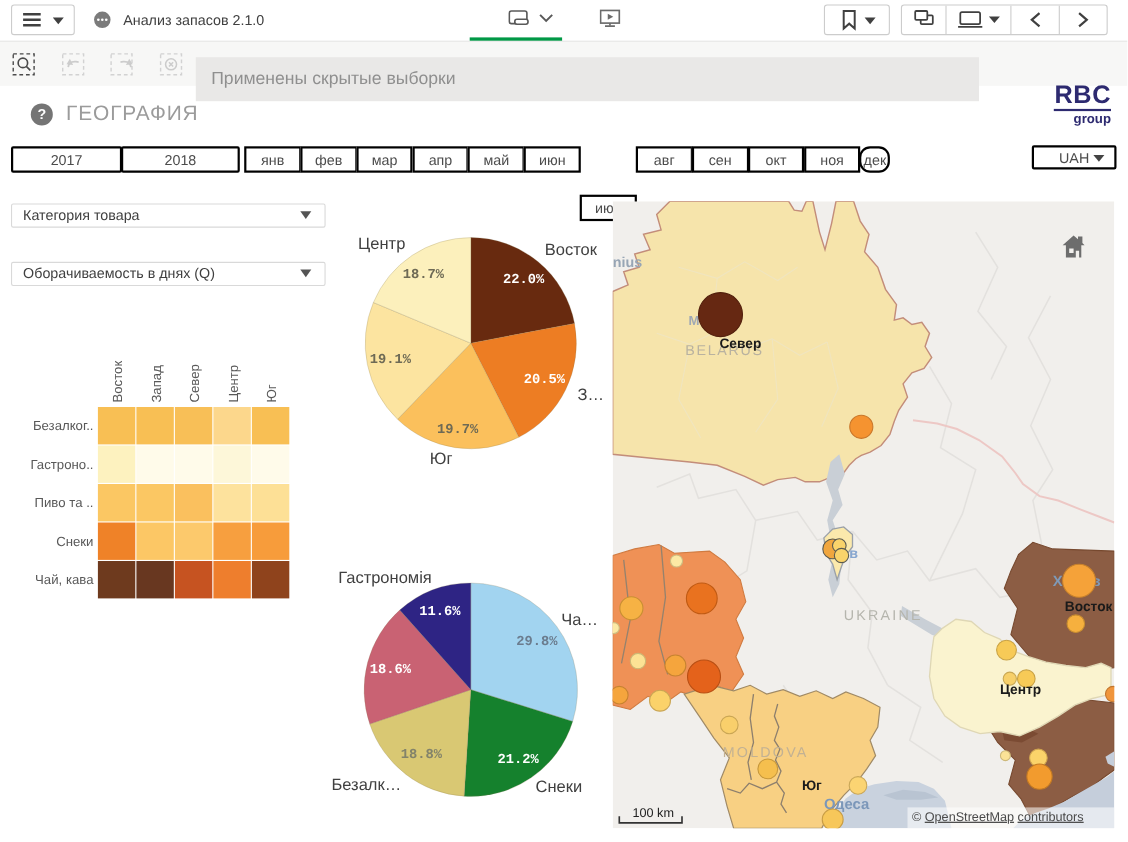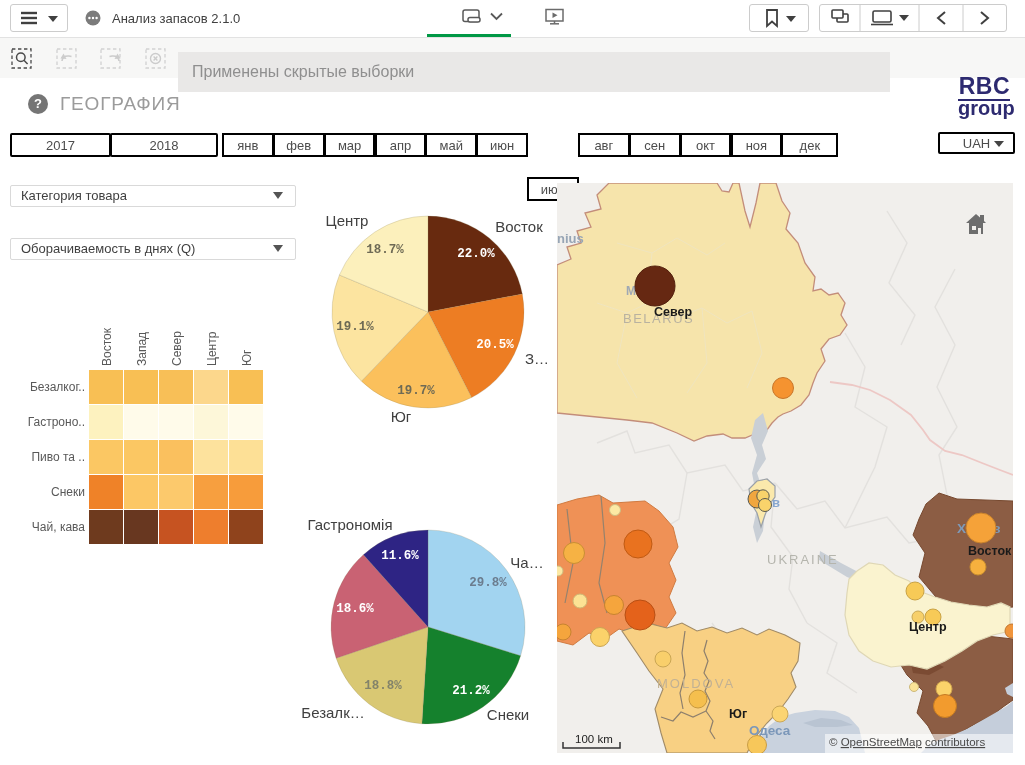--- a/index.html
+++ b/index.html
@@ -16,21 +16,21 @@
   #selbar { position:absolute; left:0; top:38px; width:1025px; height:40px; background:#f7f7f6; }
   #selmid { position:absolute; left:178px; top:52px; width:712px; height:40px; background:#e9e8e7; color:#8f8f8f; font-size:16px; line-height:40px; padding-left:14px; }
   #selright { position:absolute; left:890px; top:38px; width:135px; height:40px; background:#f5f5f4; border-left:1px solid #dcdcdc; }
   #selright span { position:absolute; left:60px; top:12px; font-size:14.5px; color:#404040; }
 
   
   #helpicon { position:absolute; left:28px; top:94px; width:20px; height:20px; border-radius:50%; background:#757575; color:#fff; text-align:center; font-size:13px; line-height:20px; font-weight:bold; }
   #title { position:absolute; left:60px; top:93px; font-size:19px; color:#9b9b9b; letter-spacing:0.8px; }
   #rbc { position:absolute; left:958px; top:76px; width:52px; text-align:right; color:#2d2a70; }
   #rbc .r1 { font-size:23px; font-weight:bold; line-height:21px; letter-spacing:0.5px; }
-  #rbc .r2 { border-top:2.5px solid #2d2a70; margin-top:2px; padding-top:0px; font-size:20px; font-weight:bold; line-height:14px; }
+  #rbc .r2 { border-top:2.5px solid #2d2a70; margin-top:2px; padding-top:0px; font-size:12px; font-weight:bold; line-height:14px; }
 
   
   .fbtn { position:absolute; height:24px; background:#fff; border:2px solid #000000; color:#4c4c4c; font-size:13px; text-align:center; line-height:22px; }
   .r2px { border-radius:2px; }
 
   
   .dd { position:absolute; left:10px; width:286px; height:22px; background:#fff; border:1px solid #d9d9d9; border-radius:2px; font-size:13px; color:#3f3f3f; line-height:20px; padding-left:10px; }
   .dd .caret { position:absolute; right:12px; top:6px; width:0; height:0; border-left:5.5px solid transparent; border-right:5.5px solid transparent; border-top:7px solid #545454; }
   .hmrow { position:absolute; font-size:12px; color:#595959; text-align:right; width:82px; }
 
@@ -131,21 +131,21 @@
       <div class="fbtn" style="left:272.85px; top:133px; width:51.8px;">фев</div>
       <div class="fbtn" style="left:323.7px; top:133px; width:51.8px;">мар</div>
       <div class="fbtn" style="left:374.55px; top:133px; width:51.8px;">апр</div>
       <div class="fbtn" style="left:425.4px; top:133px; width:51.8px;">май</div>
       <div class="fbtn" style="left:476.25px; top:133px; width:51.8px;">июн</div>
       <div class="fbtn" style="left:527.1px; top:133px; width:51.8px;margin-top:44px;">июл</div>
       <div class="fbtn" style="left:577.95px; top:133px; width:51.8px;">авг</div>
       <div class="fbtn" style="left:628.8px; top:133px; width:51.8px;">сен</div>
       <div class="fbtn" style="left:679.6500000000001px; top:133px; width:51.8px;">окт</div>
       <div class="fbtn" style="left:730.5px; top:133px; width:51.8px;">ноя</div>
-      <div class="fbtn" style="left:781.35px; top:133px; width:57px;">дек</div>
+      <div class="fbtn" style="left:781.35px; top:133px; width:28px;border-radius:10px;">дек</div>
     </div>
   <div class="fbtn r2px" style="left:938px; top:132px; width:77px; height:22px; line-height:20px; color:#4c4c4c;">
     UAH
     <span style="position:absolute; right:9px; top:7px; width:0; height:0; border-left:5px solid transparent; border-right:5px solid transparent; border-top:6.5px solid #444;"></span>
   </div>
 
   <div class="dd" style="top:185px;">Категория товара<span class="caret"></span></div>
   <div class="dd" style="top:238px;">Оборачиваемость в днях (Q)<span class="caret"></span></div>
 
   <div id="heatmap">

